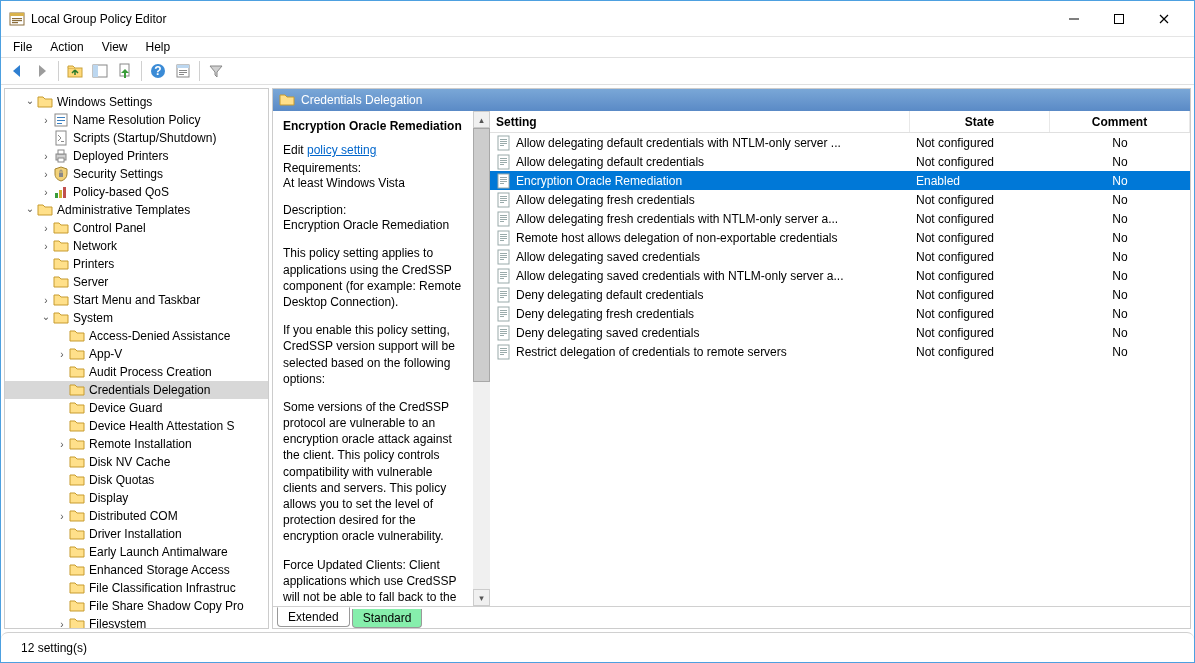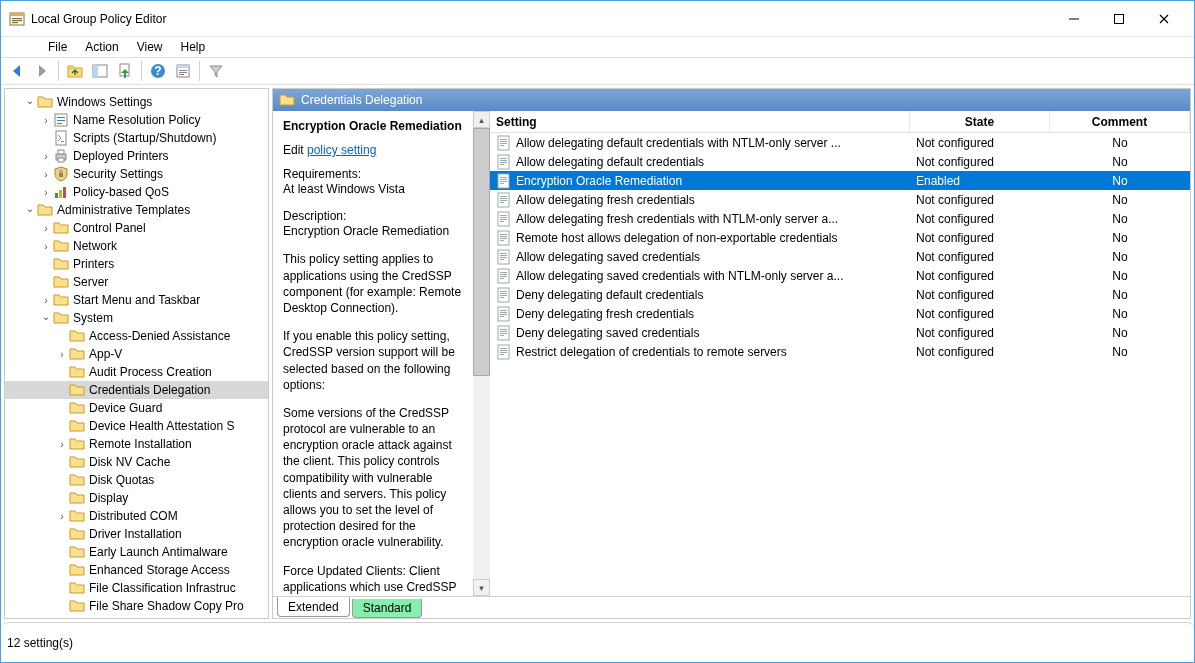--- a/index.html
+++ b/index.html
@@ -6,21 +6,21 @@
 body { background: #fff; color: #000; width: 1195px; height: 663px; overflow: hidden; border: 1px solid #4da0e0; display: flex; flex-direction: column; }
 
 
 .titlebar { height: 36px; display: flex; align-items: center; padding: 0 8px; background: #fff; border-bottom: 1px solid #e5e5e5; }
 .titlebar .app-icon { width: 16px; height: 16px; margin-right: 6px; }
 .titlebar .title { flex: 1; font-size: 12px; }
 .titlebar .win-controls { display: flex; gap: 0; }
 .titlebar .win-btn { width: 45px; height: 29px; display: flex; align-items: center; justify-content: center; font-size: 14px; cursor: default; }
 
 
-.menubar { height: 20px; display: flex; align-items: center; padding: 0 4px; gap: 2px; margin-left: 35px; }
+.menubar { height: 20px; display: flex; align-items: center; padding: 0 4px; gap: 2px; }
 .menubar .menu-item { padding: 2px 8px; cursor: default; }
 
 
 .toolbar { height: 28px; border-top: 1px solid #e0e0e0; border-bottom: 1px solid #e0e0e0; display: flex; align-items: center; padding: 0 4px; gap: 1px; }
 .toolbar .tb-btn { width: 24px; height: 24px; display: flex; align-items: center; justify-content: center; cursor: default; }
 .toolbar .tb-sep { width: 1px; height: 20px; background: #d0d0d0; margin: 0 3px; }
 
 
 .main { flex: 1; display: flex; overflow: hidden; }
 
@@ -41,21 +41,21 @@
 
 .right-panel { flex: 1; display: flex; flex-direction: column; border: 1px solid #ccc; margin: 3px 3px 3px 0; overflow: hidden; }
 .right-header { background: linear-gradient(to bottom, #7aa7d7, #5a8ac6); color: #fff; height: 22px; display: flex; align-items: center; padding: 0 6px; gap: 6px; }
 .right-header .hicon { width: 16px; height: 16px; }
 
 .right-body { flex: 1; display: flex; overflow: hidden; background: #fff; }
 
 
 .desc-pane { width: 200px; padding: 8px 10px; font-size: 12px; overflow: hidden; }
 .desc-pane .desc-title { font-weight: bold; margin-bottom: 10px; }
-.desc-pane .edit-line { margin-bottom: 10px; }
+.desc-pane .edit-line { margin-bottom: 4px; }
 .desc-pane a { color: #0066cc; text-decoration: underline; }
 .desc-pane .sect-label { margin-top: 4px; }
 .desc-pane p { margin-bottom: 12px; line-height: 1.35; }
 
 
 .mid-scroll { width: 17px; background: #f0f0f0; display: flex; flex-direction: column; align-items: center; }
 .mid-scroll .sb-btn { width: 17px; height: 17px; background: #f0f0f0; border: 1px solid #ccc; display: flex; align-items: center; justify-content: center; font-size: 9px; color: #555; }
 .mid-scroll .sb-track { flex: 1; width: 17px; background: #f0f0f0; position: relative; }
 .mid-scroll .sb-thumb { position: absolute; top: 0; left: 0; right: 0; height: 55%; background: #cdcdcd; border: 1px solid #a8a8a8; }
 
@@ -76,21 +76,21 @@
 .list-row .cell-comment { width: 140px; text-align: center; }
 .licon { width: 16px; height: 16px; flex-shrink: 0; }
 
 
 .tabs-row { height: 22px; display: flex; align-items: flex-end; padding-left: 4px; border-top: 1px solid #d0d0d0; background:#fff; }
 .tab { padding: 2px 10px; border: 1px solid #999; border-top: none; border-radius: 0 0 4px 4px; margin-right: 2px; font-size: 12px; cursor: default; background: #fff; position: relative; }
 .tab.active { font-weight: normal; border-top: 1px solid #fff; top: -1px; }
 .tab.inactive { background: #86efac; }
 
 
-.statusbar { height: 40px; border-top: 1px solid #d0d0d0; display: flex; align-items: center; padding: 0 6px; font-size: 12px; border-radius: 7px; }
+.statusbar { height: 30px; border-top: 1px solid #d0d0d0; display: flex; align-items: center; padding: 0 20px; font-size: 12px; border-radius: 7px; }
 
 
 svg { display: block; }
 </style>
 </head>
 <body>
 
 <div class="titlebar">
   <span class="app-icon">
     <svg viewBox="0 0 16 16">

